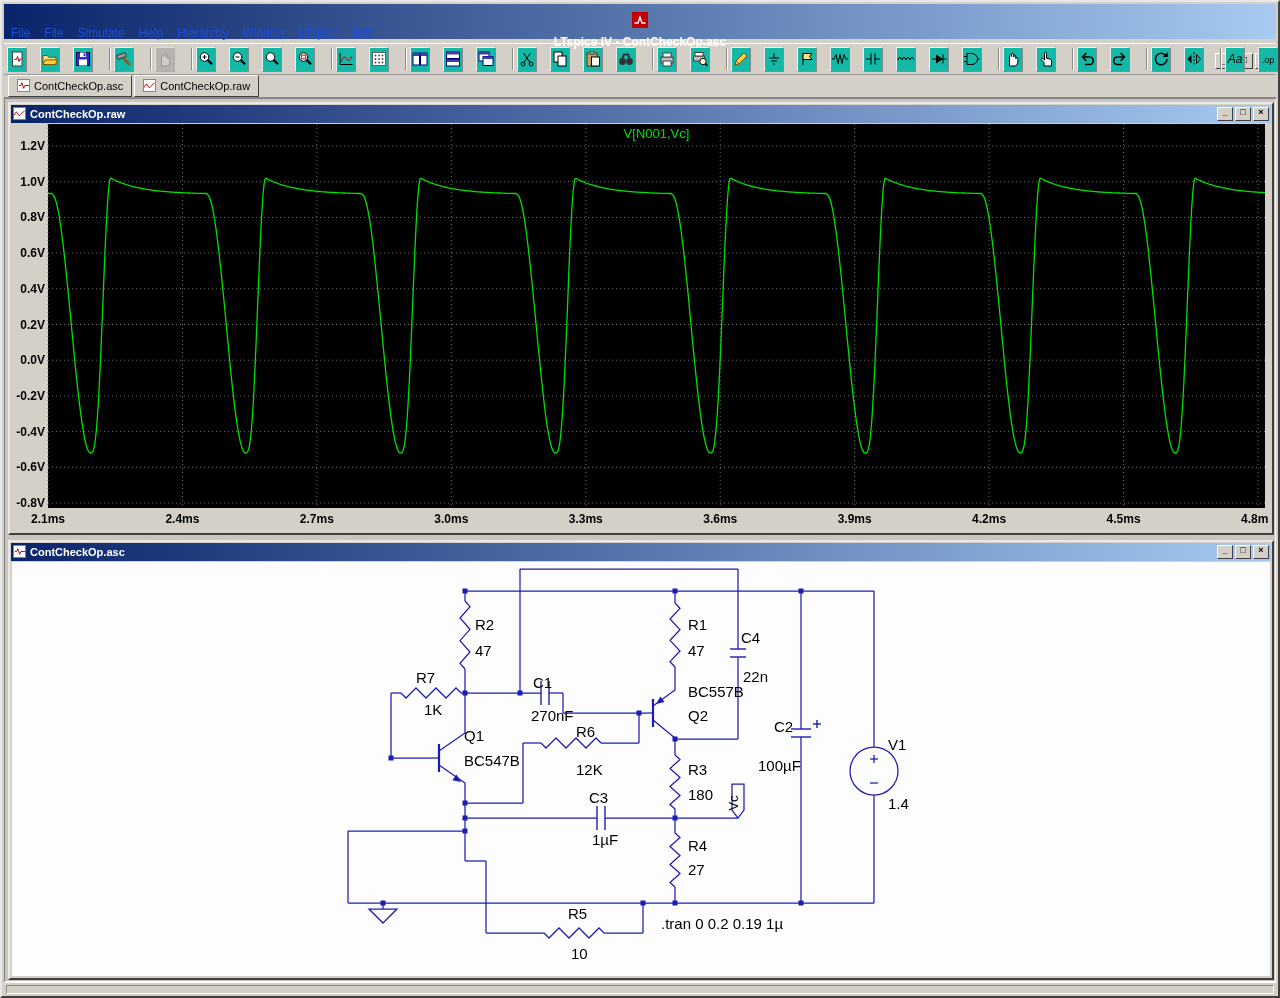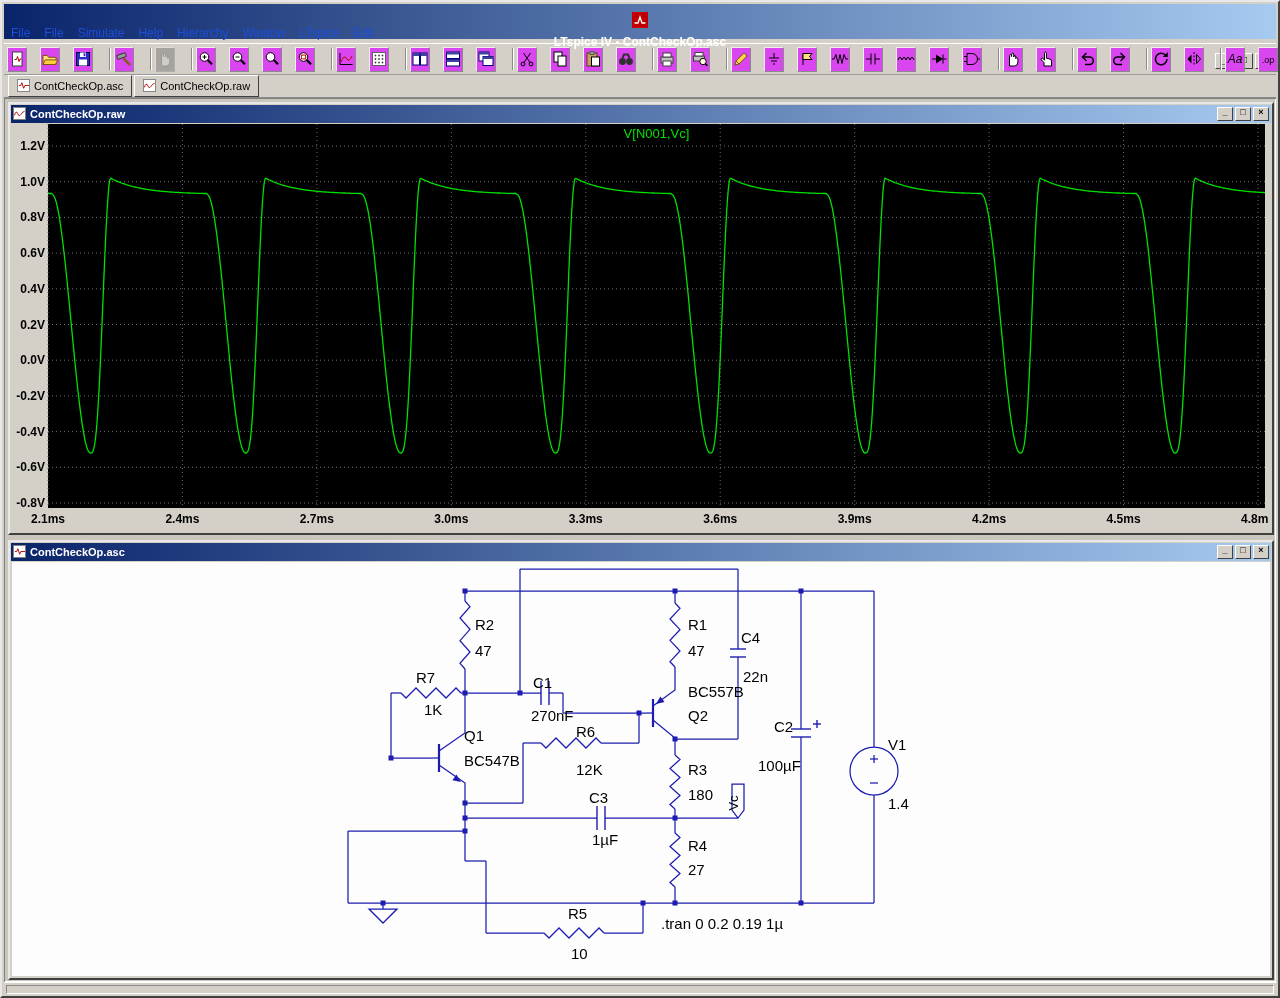--- a/index.html
+++ b/index.html
@@ -10,21 +10,21 @@
        background:linear-gradient(to right,#0a246a,#a6caf0);
        display:flex;align-items:center;padding:8px 3px;color:#fff;font-weight:bold;font-size:12px;gap:4px;flex-direction:column;}
   .winbtns{margin-left:auto;display:flex;}
   .win-btn{width:16px;height:14px;background:#d4d0c8;border:1px solid;border-color:#fff #404040 #404040 #fff;
        font-size:10px;line-height:11px;text-align:center;margin-left:2px;font-weight:bold;color:#000;cursor:default;}
   .menubar{position:absolute;left:2px;top:23px;right:2px;height:18px;display:flex;font-size:12px;color:#1d4ed8;}
   .menu-item{padding:1px 7px;}
   .toolbar{position:absolute;left:2px;top:41px;right:2px;height:30px;border-top:1px solid #fff;
        border-bottom:1px solid #9a9a9a;display:flex;align-items:center;padding-left:3px;}
   .tb-btn{width:24px;height:23px;margin-right:13px;display:flex;align-items:center;justify-content:center;
-       background:#d946ef;border:1px solid;border-color:#eee #8a8a8a #8a8a8a #eee;}
+       background:#14b8a6;border:1px solid;border-color:#eee #8a8a8a #8a8a8a #eee;}
   .tb-btn.disabled{opacity:.45;filter:grayscale(1);}
   .tb-sep{width:2px;height:22px;border-left:1px solid #8a8a8a;border-right:1px solid #fff;margin:0 3px;}
   .tabbar{position:absolute;left:2px;top:72px;right:2px;height:23px;display:flex;align-items:flex-end;
        padding-left:4px;border-bottom:1px solid #8a8a8a;}
   .tab{display:flex;align-items:center;gap:4px;height:20px;padding:0 8px;font-size:11px;color:#000;
        background:#d4d0c8;border:1px solid;border-color:#fff #404040 #404040 #fff;margin-right:2px;}
   .mdi{position:absolute;left:2px;top:96px;right:2px;bottom:14px;background:#cac6be;
        box-shadow:inset 1px 1px 0 #808080, inset -1px -1px 0 #fff;}
   .child{position:absolute;background:#d4d0c8;box-sizing:border-box;
        border:2px solid;border-color:#e8e8e8 #404040 #404040 #e8e8e8;}

